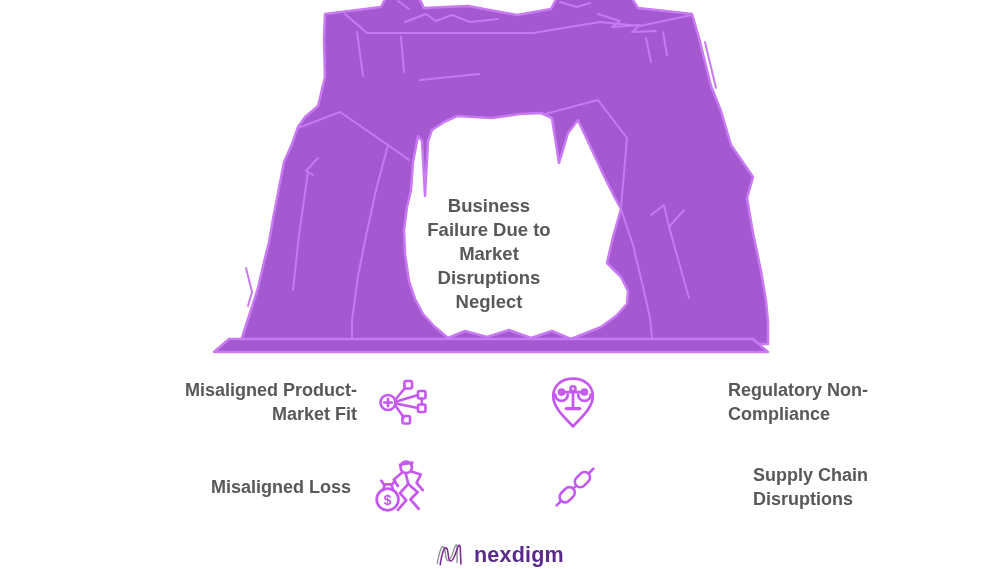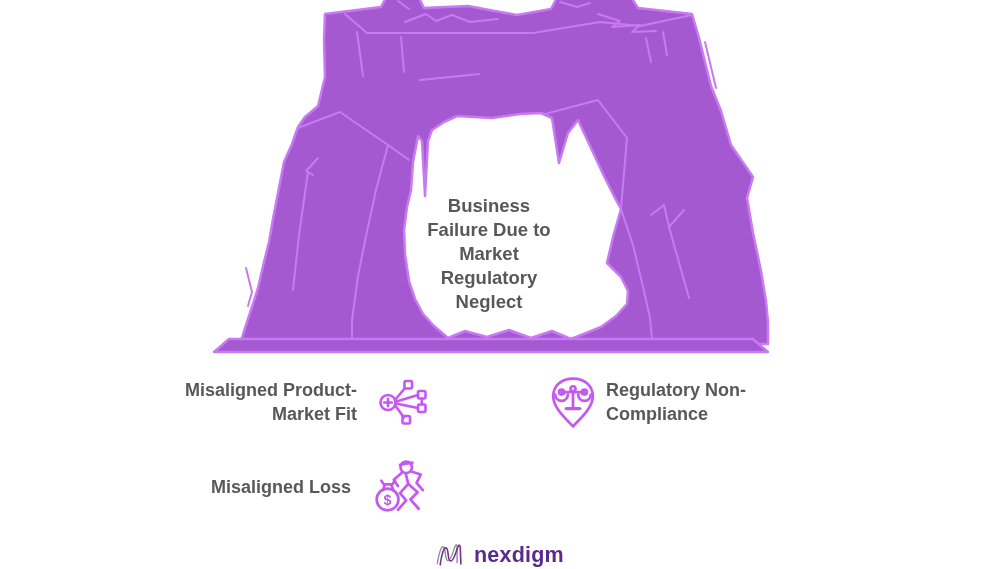--- a/index.html
+++ b/index.html
@@ -13,21 +13,21 @@
     text-align:center; font-size:18.5px; font-weight:bold; line-height:24px;
     color:#58585b; white-space:pre-line;
   }
   .item { position:absolute; display:flex; align-items:center; }
   .item .label {
     font-size:18px; font-weight:bold; line-height:24px; color:#58585b;
     white-space:pre-line;
   }
   .left-col  { left:148px; width:280px; justify-content:flex-end; gap:21px; }
   .left-col .label { text-align:right; }
-  .right-col { left:548px; width:320px; gap:8px; }
+  .right-col { left:548px; width:320px; gap:8px;justify-content:space-between; }
   .right-col .label { text-align:left; }
   .row1 { top:373px; height:58px; }
   .row2 { top:456px; height:62px; }
   .icon { flex:0 0 auto; display:block; }
   .logo {
     position:absolute; left:435px; top:540px; height:28px;
     display:flex; align-items:flex-end; gap:7px;
   }
   .logo-text {
     font-size:21.5px; font-weight:bold; color:#5b2b8c; letter-spacing:0.2px;
@@ -85,21 +85,21 @@
       <path d="M388,145 L376,190 L366,236 L358,276 L352,320 L352,339"></path>
       <path d="M621,209 L633,245 L643,287 L650,318 L652,339"></path>
     </g>
 
     <path fill="#a559d1" stroke="#c87af2" stroke-width="2.5" stroke-linejoin="round" d="M 214,352 L 229,339 L 753,339 L 768,352 Z"></path>
   </svg>
 
   <div class="center-text">Business
 Failure Due to
 Market
-Regulatory
+Disruptions
 Neglect</div>
 
   <div class="item left-col row1">
     <div class="label">Misaligned Product-
 Market Fit</div>
     <svg class="icon" width="50" height="47" viewBox="0 0 50 46">
       <g fill="none" stroke="#c558f0" stroke-width="2.6" stroke-linejoin="round" stroke-linecap="round">
         <circle cx="10" cy="23" r="7.5"></circle>
         <path d="M10,19.2 L10,26.8 M6.2,23 L13.8,23"></path>
         <path d="M17,20.5 L27,8.5 M17.6,22.3 L40,15.5 M17.6,23.9 L40,28.5 M17,25.7 L26,38"></path>
@@ -142,20 +142,33 @@
         <path d="M35,25 L44,33 L37,40 L45,49"></path>
         <path d="M35,25 L27,34 L33,41 L25,50"></path>
         <circle cx="15" cy="40" r="10.5"></circle>
         <path d="M10.5,31 L12.5,25.5 L18.5,25.5 L20.5,31"></path>
         <path d="M11.5,25.5 L9,22 M19.5,25.5 L22,22"></path>
       </g>
       <text x="15" y="45" font-size="14" font-weight="bold" fill="#c558f0" text-anchor="middle" font-family="Liberation Sans, sans-serif">$</text>
     </svg>
   </div>
 
+  <div class="item right-col row2">
+    <svg class="icon" width="54" height="54" viewBox="0 0 54 54">
+      <g fill="none" stroke="#c558f0" stroke-width="2.6" stroke-linejoin="round" stroke-linecap="round" transform="rotate(-45 27 27)">
+        <rect x="7.5" y="21.5" width="17" height="11" rx="5.5"></rect>
+        <rect x="29" y="21.5" width="17" height="11" rx="5.5"></rect>
+        <path d="M1,27 L7,27"></path>
+        <path d="M46.5,27 L53,27"></path>
+        <path d="M25,27 L28.5,27"></path>
+      </g>
+    </svg>
+    <div class="label">Supply Chain
+Disruptions</div>
+  </div>
 
   <div class="logo">
     <svg width="32" height="28" viewBox="0 0 34 28">
       <g fill="none" stroke-linecap="round">
         <path stroke="#8e9296" stroke-width="1.5" d="M 2.5,24 C 4,14 6.5,5 9,6.5 C 12,8.5 10,20 13.5,21 C 17,22 19.5,10 21.5,5.5 C 22.5,3.5 23.5,4 23.5,6 L 23.5,23"></path>
         <path stroke="#7c2f92" stroke-width="1.7" d="M 5.5,25.5 C 7,15 9.5,6 12,7.5 C 15,9.5 13,21 16.5,21.5 C 20,22 22.5,10.5 24.5,6 C 25.5,3.8 26.5,4.3 26.8,6.5 L 27.5,24.5"></path>
       </g>
     </svg>
     <span class="logo-text">nexdigm</span>
   </div>

